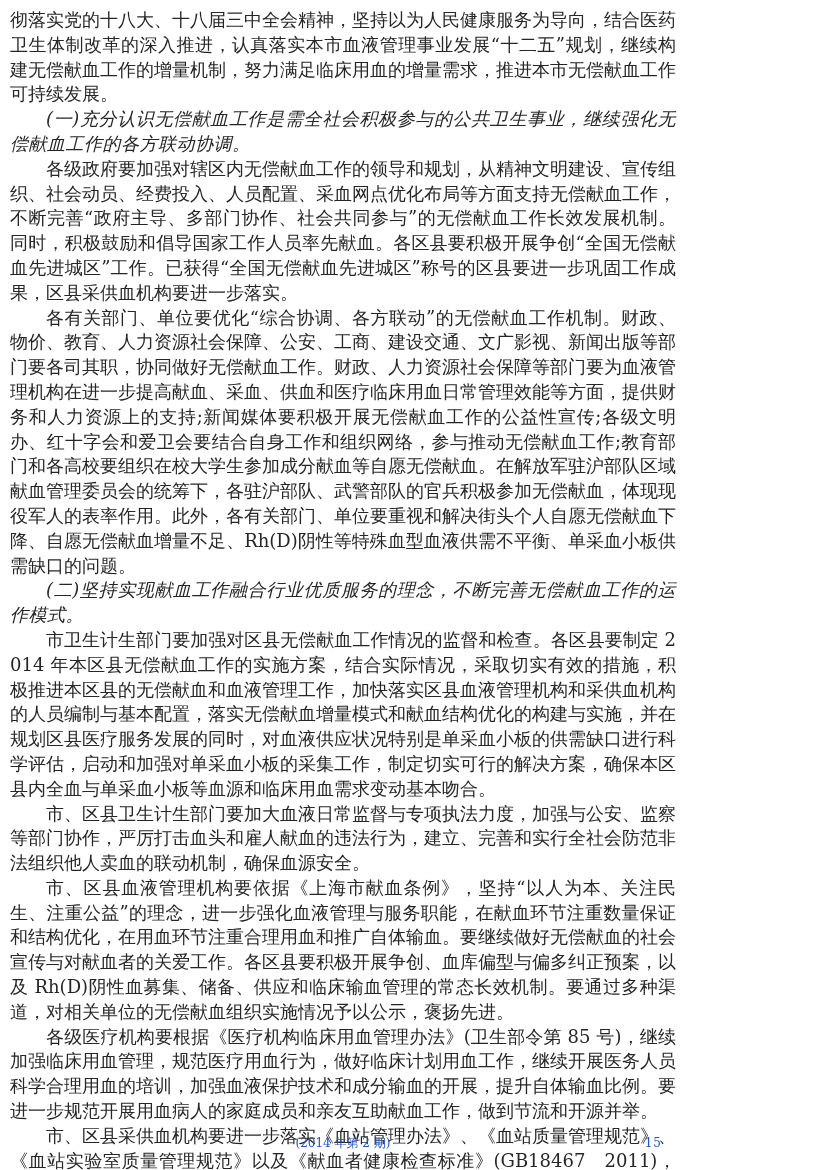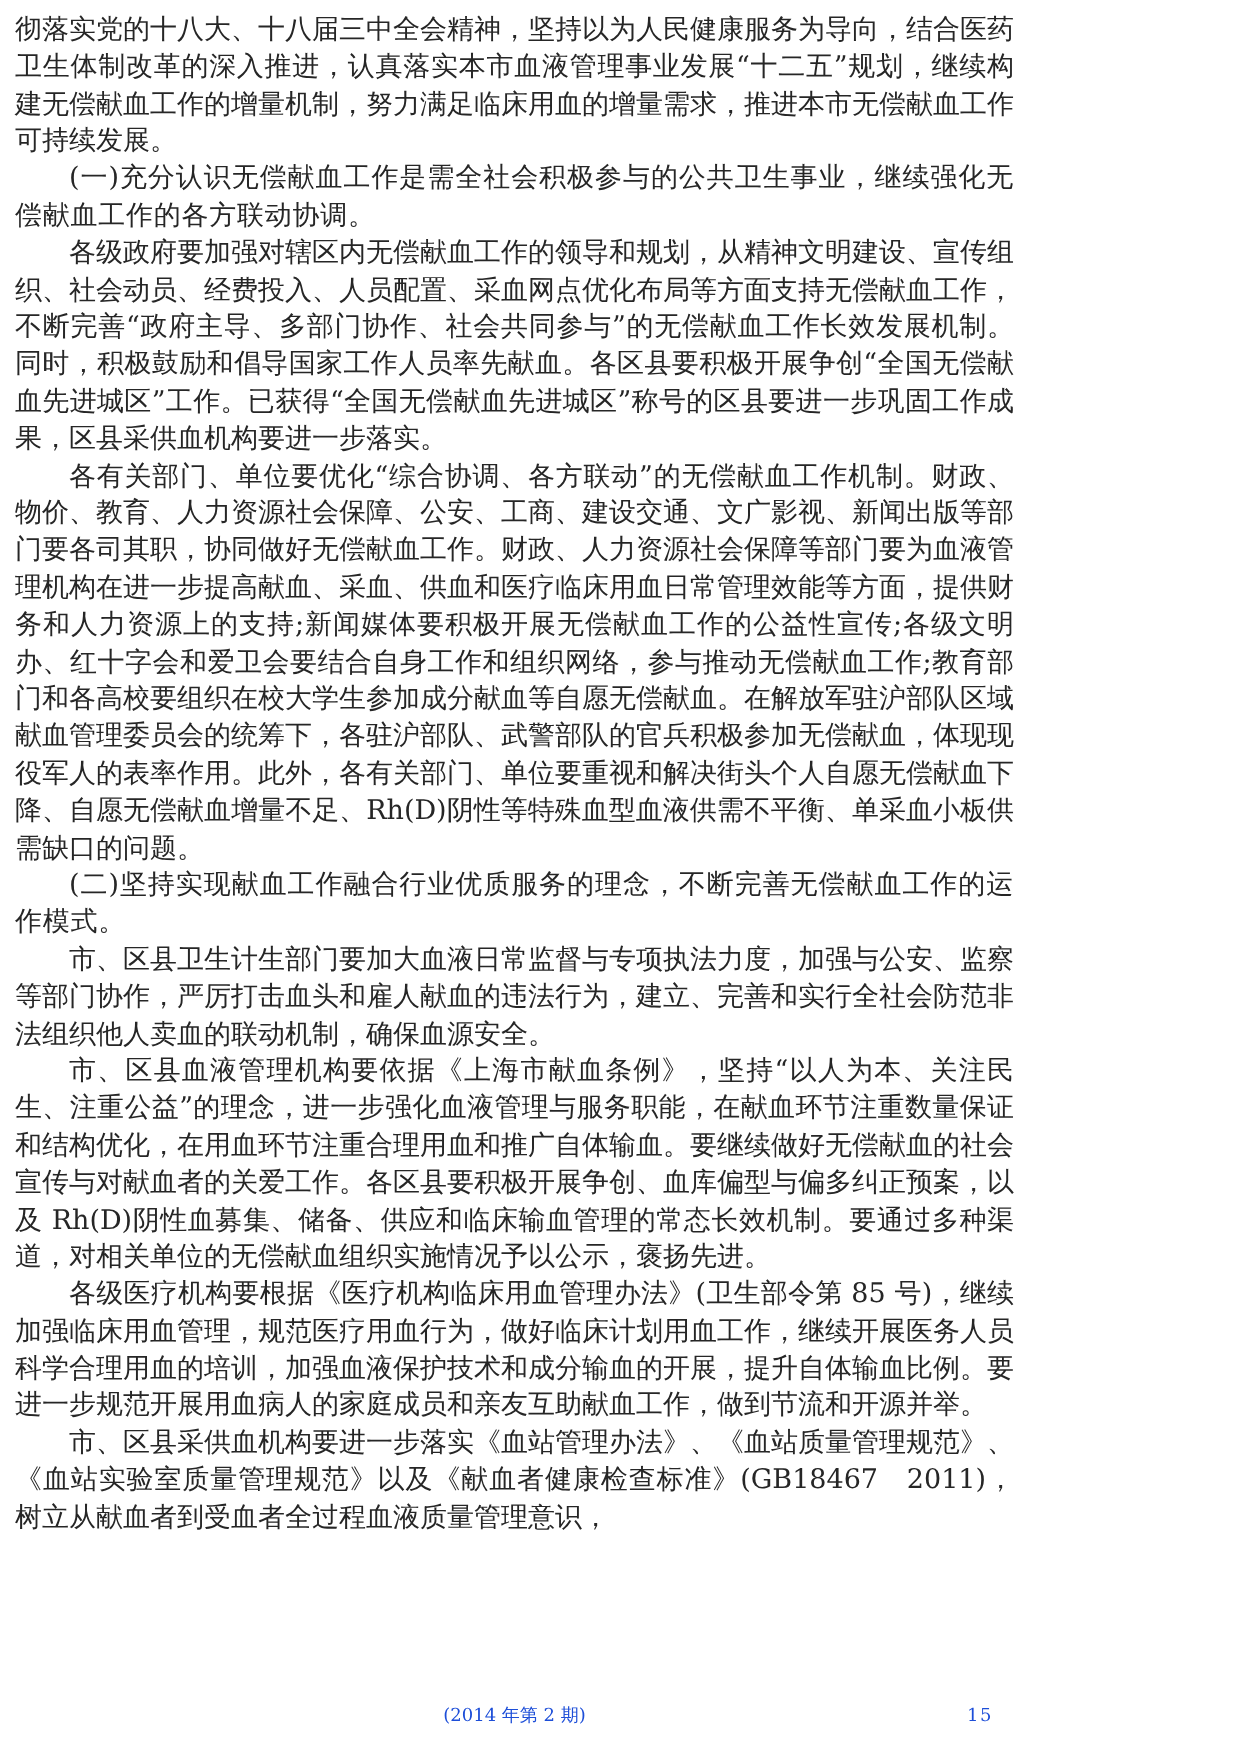--- a/index.html
+++ b/index.html
@@ -17,20 +17,21 @@
     overflow: hidden;
   }
   .body-text { text-align: justify; text-justify: inter-ideograph; }
   .body-text p {
     margin: 0;
     text-indent: 2em;
     word-break: break-all;
   }
   .body-text p.no-indent { text-indent: 0; }
   .body-text p.kai {
+    font-style: italic;
     letter-spacing: 0.5px;
   }
   .footer {
     position: absolute;
     left: 10px;
     right: 10px;
     bottom: 14px;
     height: 25px;
     font-size: 12px;
     color: #1d4ed8;
@@ -49,20 +50,21 @@
 </head>
 <body>
 
 <div class="page">
   <div class="body-text">
     <p class="no-indent">彻落实党的十八大、十八届三中全会精神，坚持以为人民健康服务为导向，结合医药卫生体制改革的深入推进，认真落实本市血液管理事业发展“十二五”规划，继续构建无偿献血工作的增量机制，努力满足临床用血的增量需求，推进本市无偿献血工作可持续发展。</p>
     <p class="kai">(一)充分认识无偿献血工作是需全社会积极参与的公共卫生事业，继续强化无偿献血工作的各方联动协调。</p>
     <p>各级政府要加强对辖区内无偿献血工作的领导和规划，从精神文明建设、宣传组织、社会动员、经费投入、人员配置、采血网点优化布局等方面支持无偿献血工作，不断完善“政府主导、多部门协作、社会共同参与”的无偿献血工作长效发展机制。同时，积极鼓励和倡导国家工作人员率先献血。各区县要积极开展争创“全国无偿献血先进城区”工作。已获得“全国无偿献血先进城区”称号的区县要进一步巩固工作成果，区县采供血机构要进一步落实。</p>
     <p>各有关部门、单位要优化“综合协调、各方联动”的无偿献血工作机制。财政、物价、教育、人力资源社会保障、公安、工商、建设交通、文广影视、新闻出版等部门要各司其职，协同做好无偿献血工作。财政、人力资源社会保障等部门要为血液管理机构在进一步提高献血、采血、供血和医疗临床用血日常管理效能等方面，提供财务和人力资源上的支持;新闻媒体要积极开展无偿献血工作的公益性宣传;各级文明办、红十字会和爱卫会要结合自身工作和组织网络，参与推动无偿献血工作;教育部门和各高校要组织在校大学生参加成分献血等自愿无偿献血。在解放军驻沪部队区域献血管理委员会的统筹下，各驻沪部队、武警部队的官兵积极参加无偿献血，体现现役军人的表率作用。此外，各有关部门、单位要重视和解决街头个人自愿无偿献血下降、自愿无偿献血增量不足、Rh(D)阴性等特殊血型血液供需不平衡、单采血小板供需缺口的问题。</p>
     <p class="kai">(二)坚持实现献血工作融合行业优质服务的理念，不断完善无偿献血工作的运作模式。</p>
+    <p>市卫生计生部门要加强对区县无偿献血工作情况的监督和检查。各区县要制定 2014 年本区县无偿献血工作的实施方案，结合实际情况，采取切实有效的措施，积极推进本区县的无偿献血和血液管理工作，加快落实区县血液管理机构和采供血机构的人员编制与基本配置，落实无偿献血增量模式和献血结构优化的构建与实施，并在规划区县医疗服务发展的同时，对血液供应状况特别是单采血小板的供需缺口进行科学评估，启动和加强对单采血小板的采集工作，制定切实可行的解决方案，确保本区县内全血与单采血小板等血源和临床用血需求变动基本吻合。</p>
     <p>市、区县卫生计生部门要加大血液日常监督与专项执法力度，加强与公安、监察等部门协作，严厉打击血头和雇人献血的违法行为，建立、完善和实行全社会防范非法组织他人卖血的联动机制，确保血源安全。</p>
     <p>市、区县血液管理机构要依据《上海市献血条例》，坚持“以人为本、关注民生、注重公益”的理念，进一步强化血液管理与服务职能，在献血环节注重数量保证和结构优化，在用血环节注重合理用血和推广自体输血。要继续做好无偿献血的社会宣传与对献血者的关爱工作。各区县要积极开展争创、血库偏型与偏多纠正预案，以及 Rh(D)阴性血募集、储备、供应和临床输血管理的常态长效机制。要通过多种渠道，对相关单位的无偿献血组织实施情况予以公示，褒扬先进。</p>
     <p>各级医疗机构要根据《医疗机构临床用血管理办法》(卫生部令第 85 号)，继续加强临床用血管理，规范医疗用血行为，做好临床计划用血工作，继续开展医务人员科学合理用血的培训，加强血液保护技术和成分输血的开展，提升自体输血比例。要进一步规范开展用血病人的家庭成员和亲友互助献血工作，做到节流和开源并举。</p>
     <p>市、区县采供血机构要进一步落实《血站管理办法》、《血站质量管理规范》、《血站实验室质量管理规范》以及《献血者健康检查标准》(GB18467　2011)，树立从献血者到受血者全过程血液质量管理意识，</p>
   </div>
 
   <div class="footer">
     <span class="issue">(2014 年第 2 期)</span>
     <span class="pagenum">15</span>
   </div>

